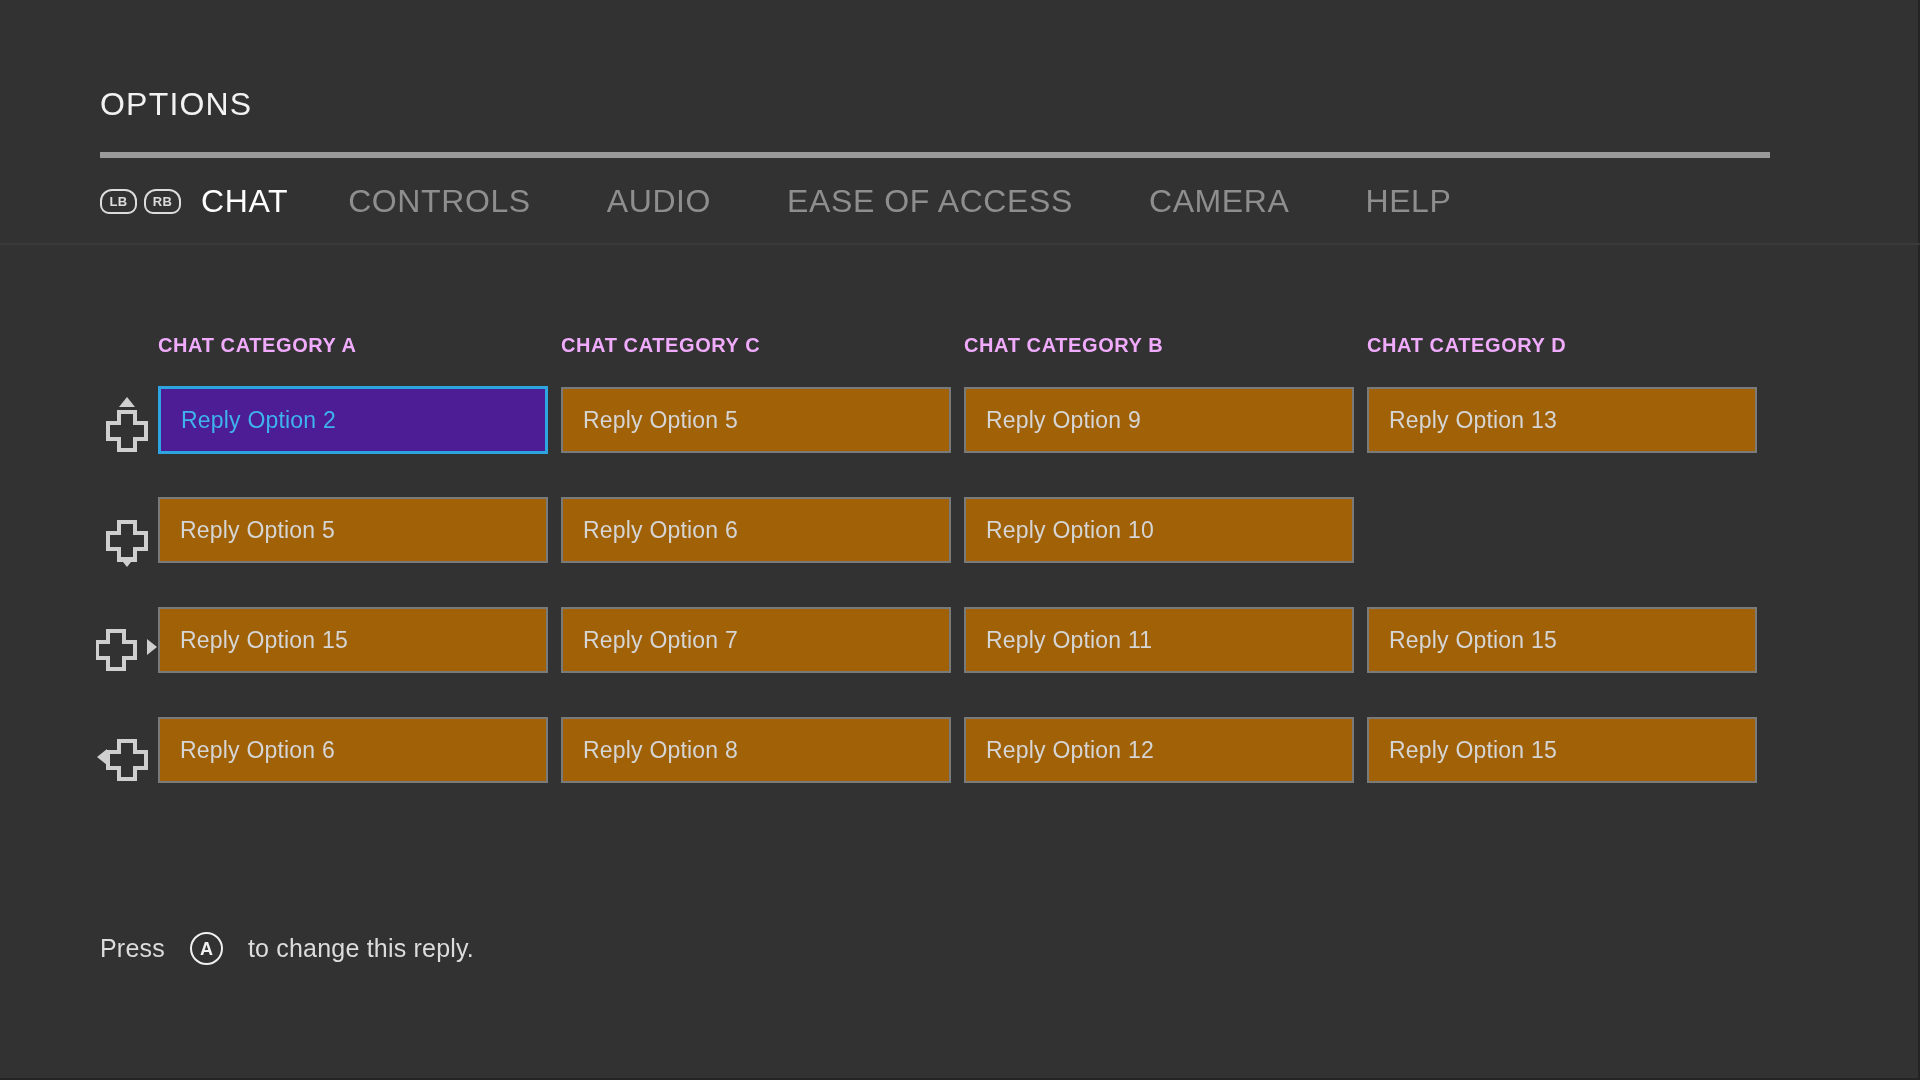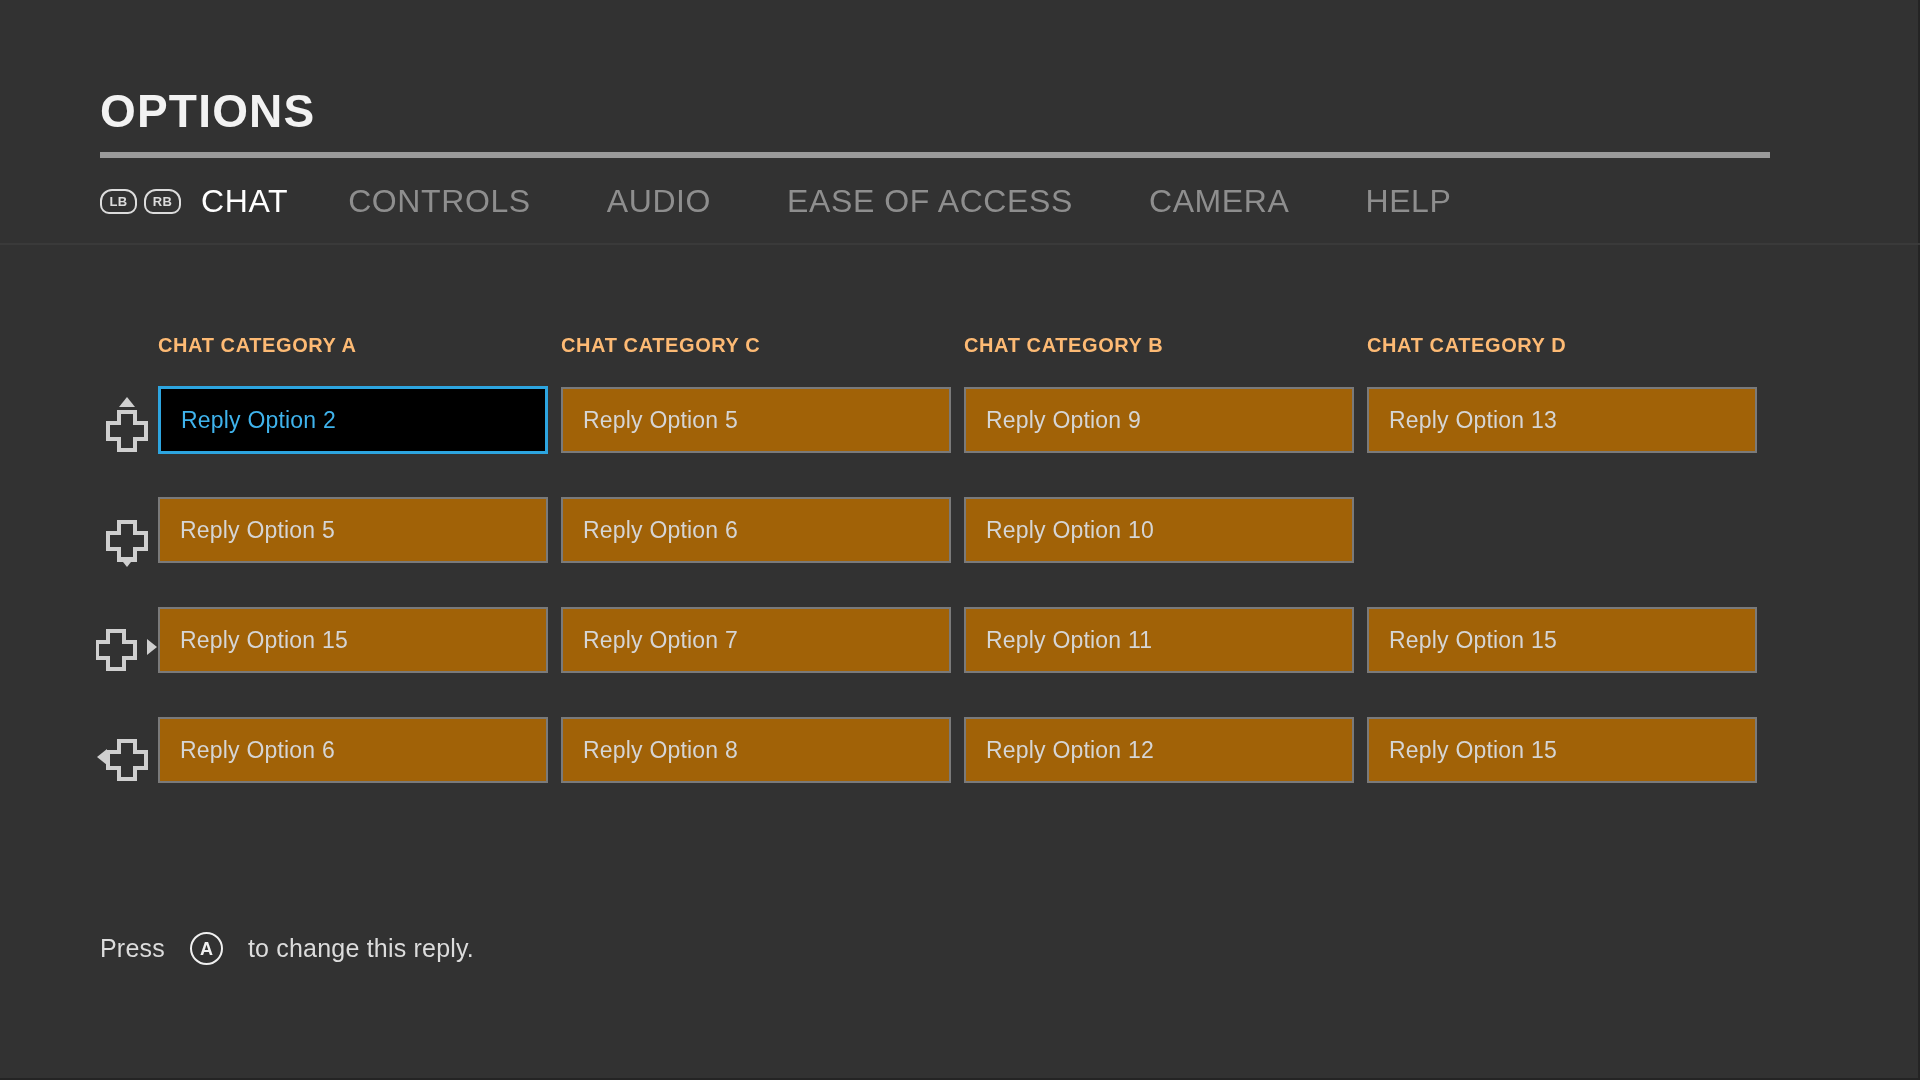--- a/index.html
+++ b/index.html
@@ -19,22 +19,22 @@
     background: #323232;
     border-right: 2px solid #242424;
     border-bottom: 2px solid #242424;
   }
 
   
   .page-title {
     position: absolute;
     left: 100px;
     top: 88px;
-    font-size: 46px;
-    font-weight: 700;
+    font-size: 32px;
+    font-weight: 400;
     letter-spacing: 1.2px;
     color: #f2f2f2;
     line-height: 1;
   }
 
   .title-rule {
     position: absolute;
     left: 100px;
     top: 152px;
     width: 1670px;
@@ -106,21 +106,21 @@
 
   .col-headers {
     display: flex;
     margin-bottom: 8px;
   }
 
   .col-head {
     font-size: 20px;
     font-weight: bold;
     letter-spacing: 0.6px;
-    color: #fdba74;
+    color: #f0abfc;
     white-space: nowrap;
   }
 
   .col-slot { width: 403px; flex: 0 0 403px; }
 
   .rows { display: flex; flex-direction: column; }
 
   .row {
     display: flex;
     align-items: center;
@@ -146,21 +146,21 @@
   .cell-label {
     font-size: 23px;
     font-weight: 300;
     color: #d5d5d5;
     letter-spacing: 0.2px;
     white-space: nowrap;
   }
 
   .cell.selected {
     border: 3px solid #2da5e0;
-    background: #000000;
+    background: #4c1d95;
     height: 68px;
   }
   .cell.selected .cell-label { color: #3fb3ec; }
 
   
   .dpad-col {
     position: absolute;
     left: 96px;
     top: 372px;
   }

